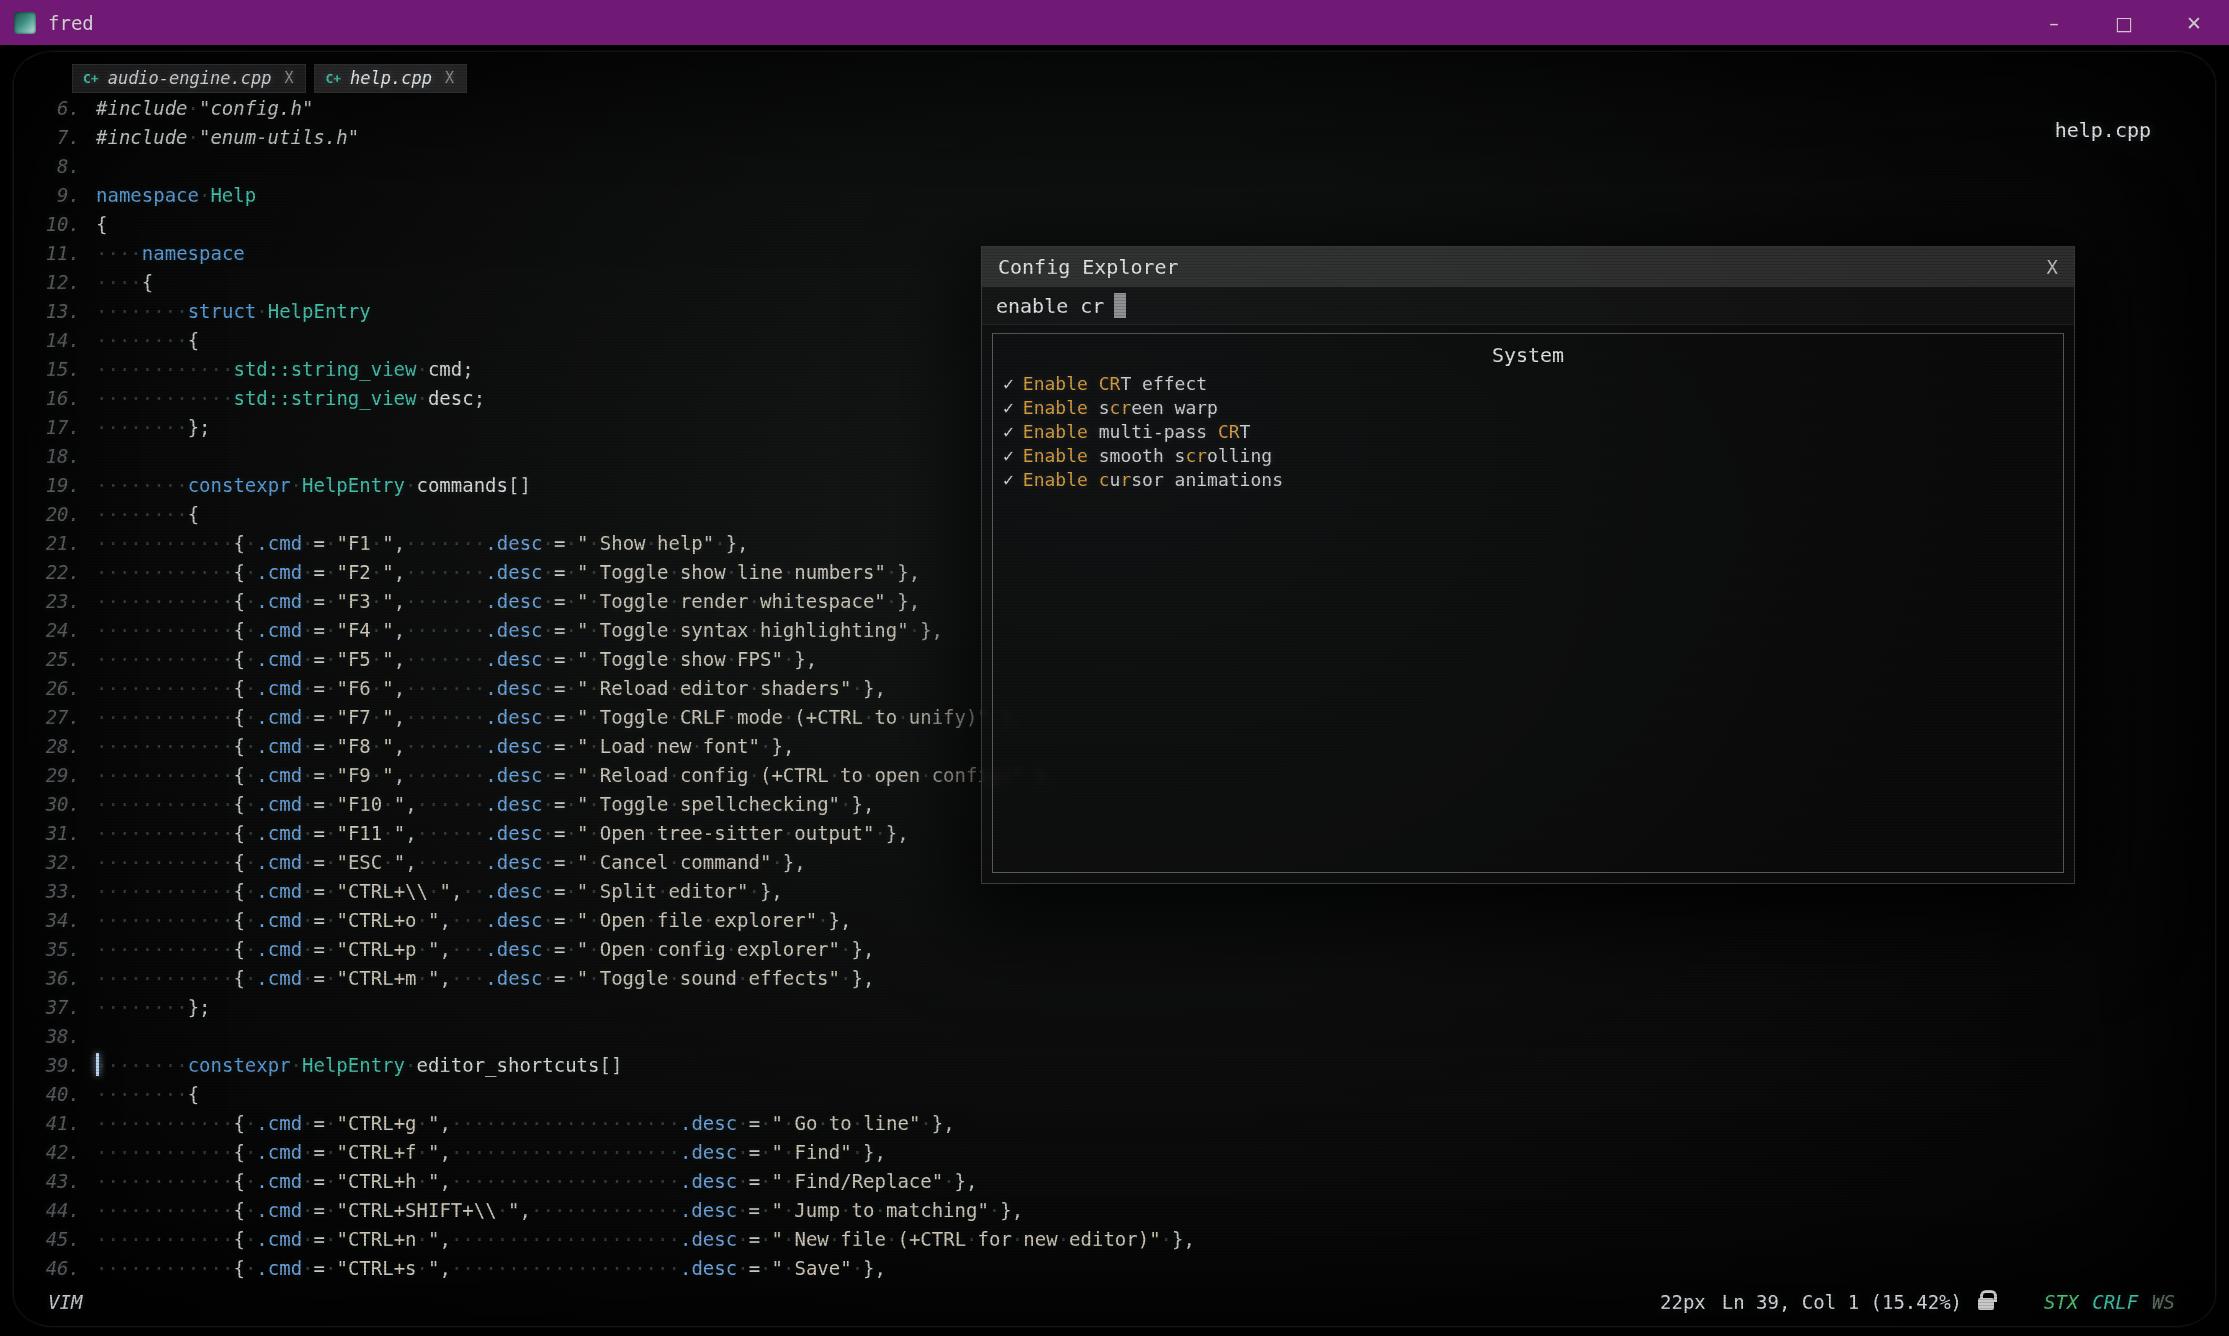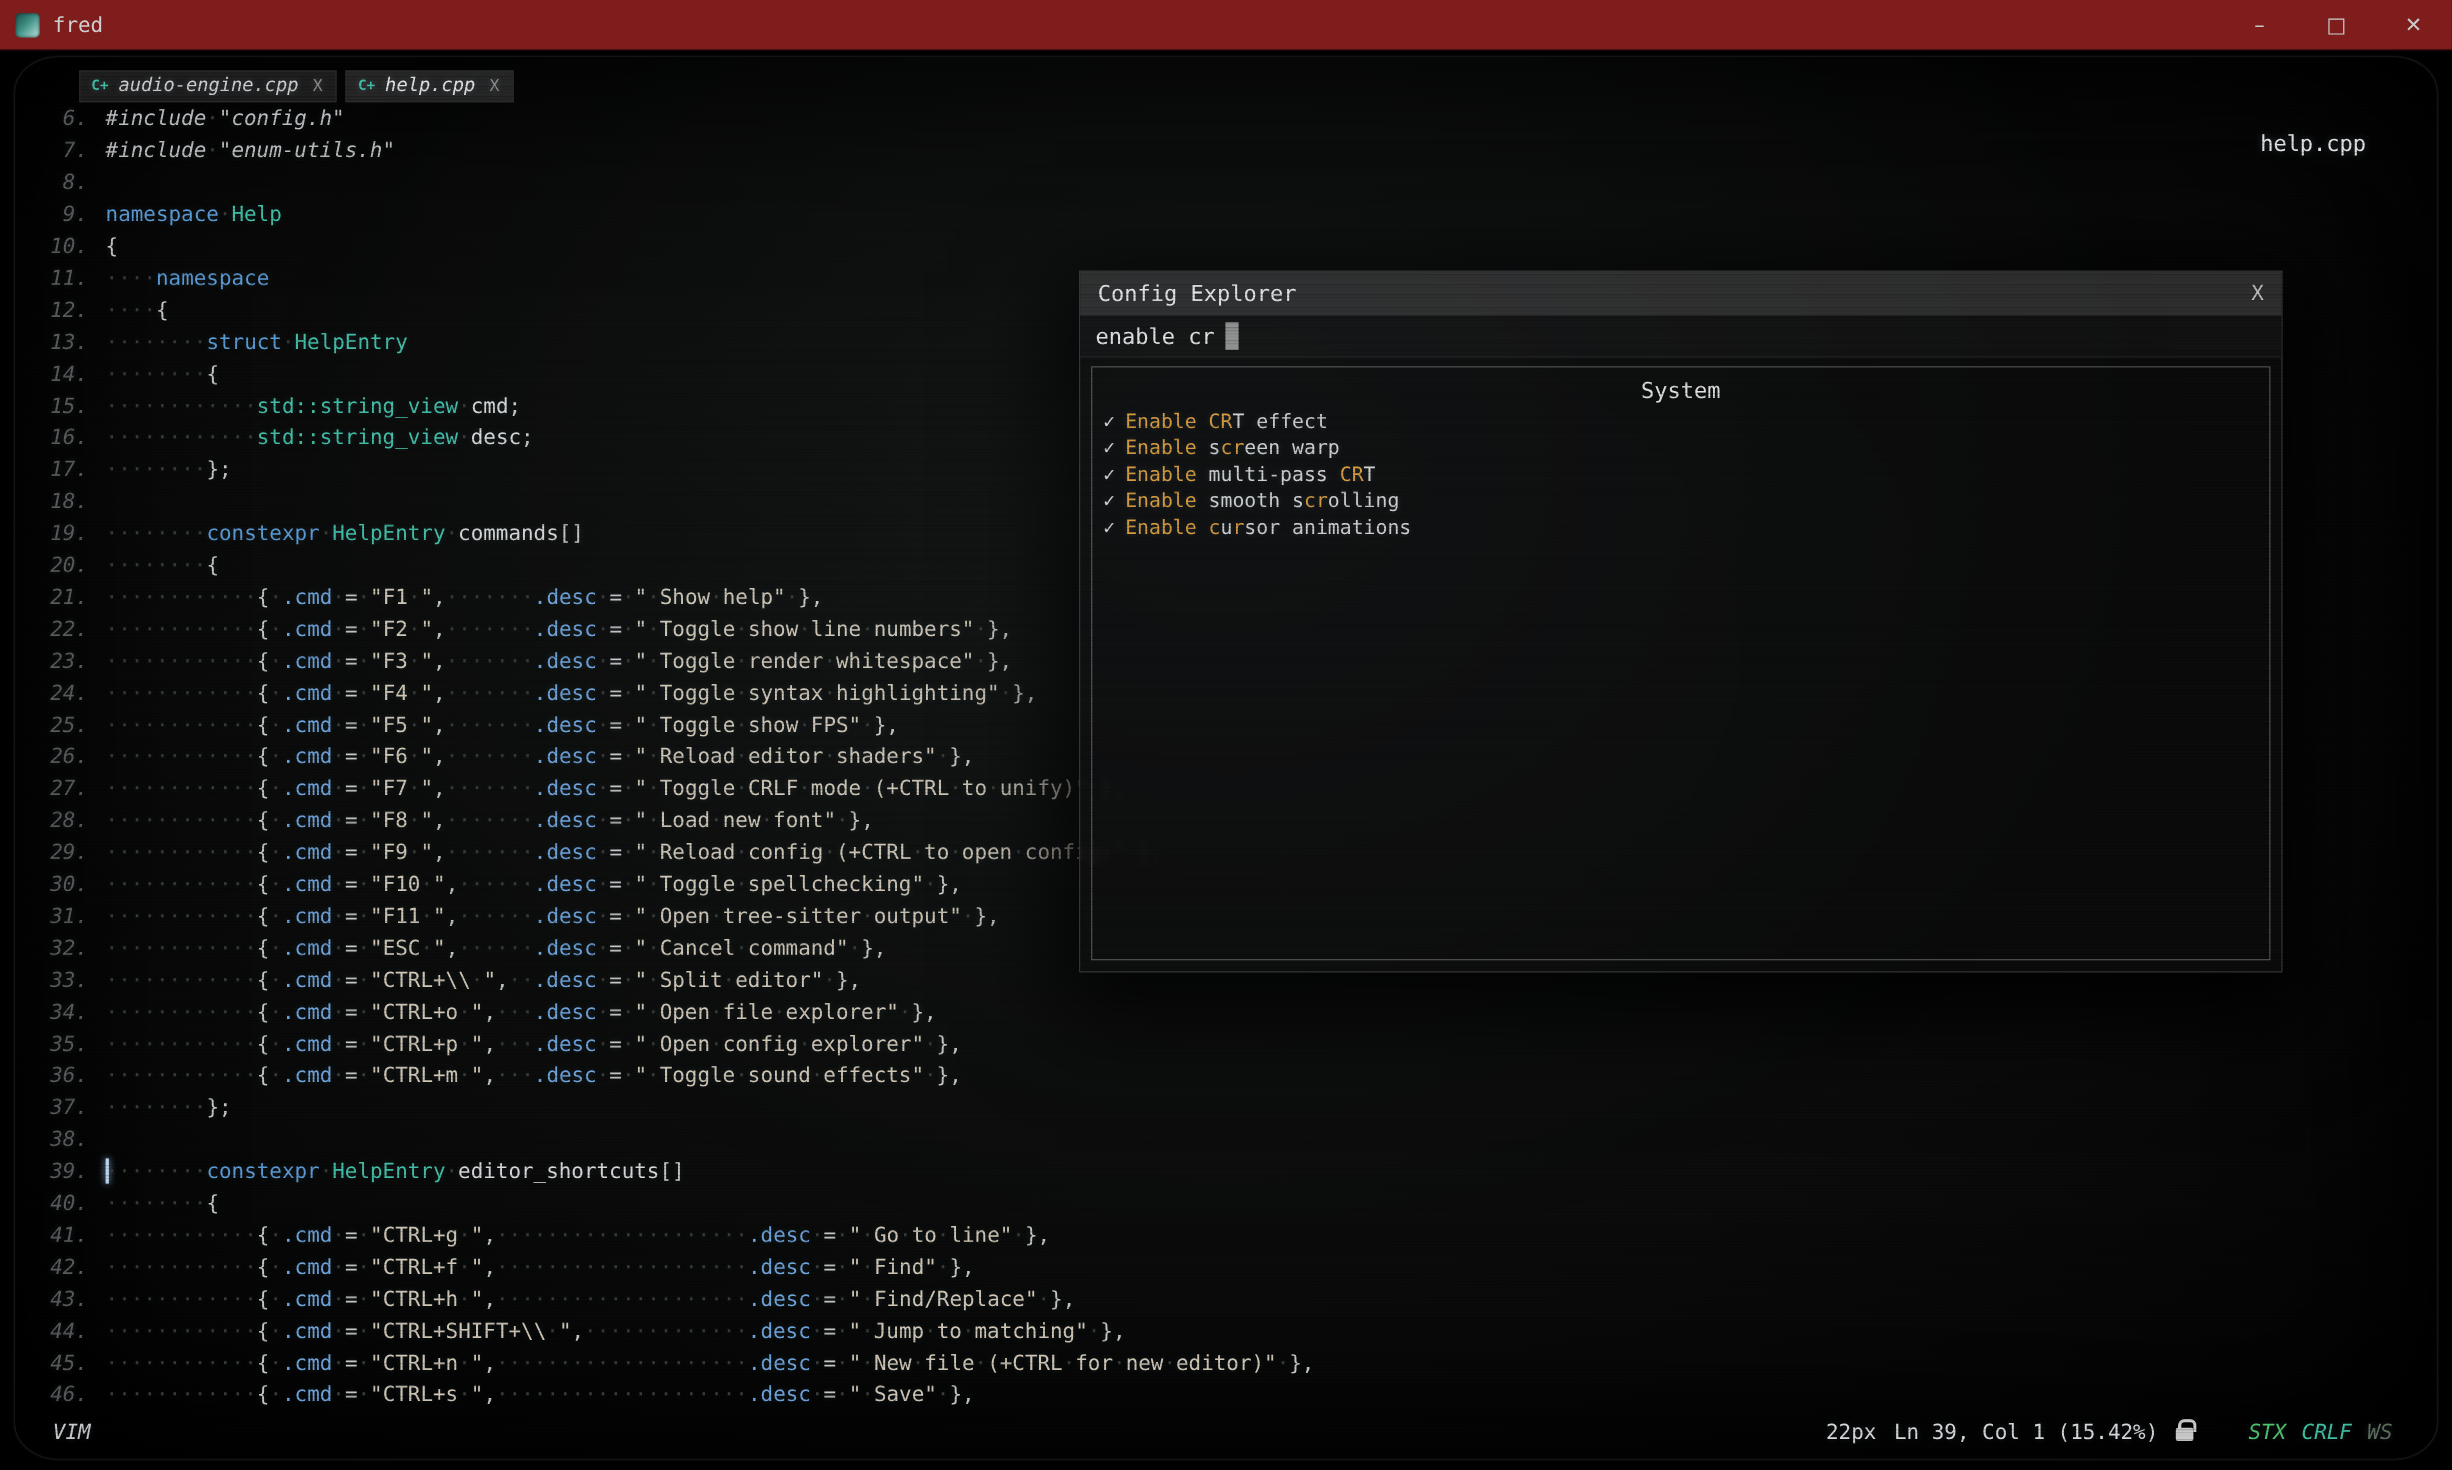--- a/index.html
+++ b/index.html
@@ -1,21 +1,21 @@
 <!DOCTYPE html>
 <html><head>
 <meta charset="utf-8">
 <style>
   * { margin:0; padding:0; box-sizing:border-box; }
   html,body { width:2229px; height:1336px; background:#000; overflow:hidden;
               font-family:"DejaVu Sans Mono", monospace; }
 
   
   .titlebar { position:absolute; top:0; left:0; width:100%; height:46px;
-              background:#7f1d1d; display:flex; align-items:center;
+              background:#701a75; display:flex; align-items:center;
               padding-left:14px; z-index:60; border-bottom:1px solid #000; }
   .app-icon { width:22px; height:22px; border-radius:4px; margin-right:12px;
               background:linear-gradient(135deg,#1d4f4a 0%,#3e8f84 45%,#bfe7df 100%);
               box-shadow:inset 0 0 3px #0a2a26; }
   .window-title { color:#cfcfcf; font-size:19px; }
   .window-controls { margin-left:auto; display:flex; height:100%; }
   .win-btn { width:70px; height:100%; display:flex; align-items:center; justify-content:center;
              color:#c9c9c9; font-size:19px; font-family:"DejaVu Sans", sans-serif; }
 
   

